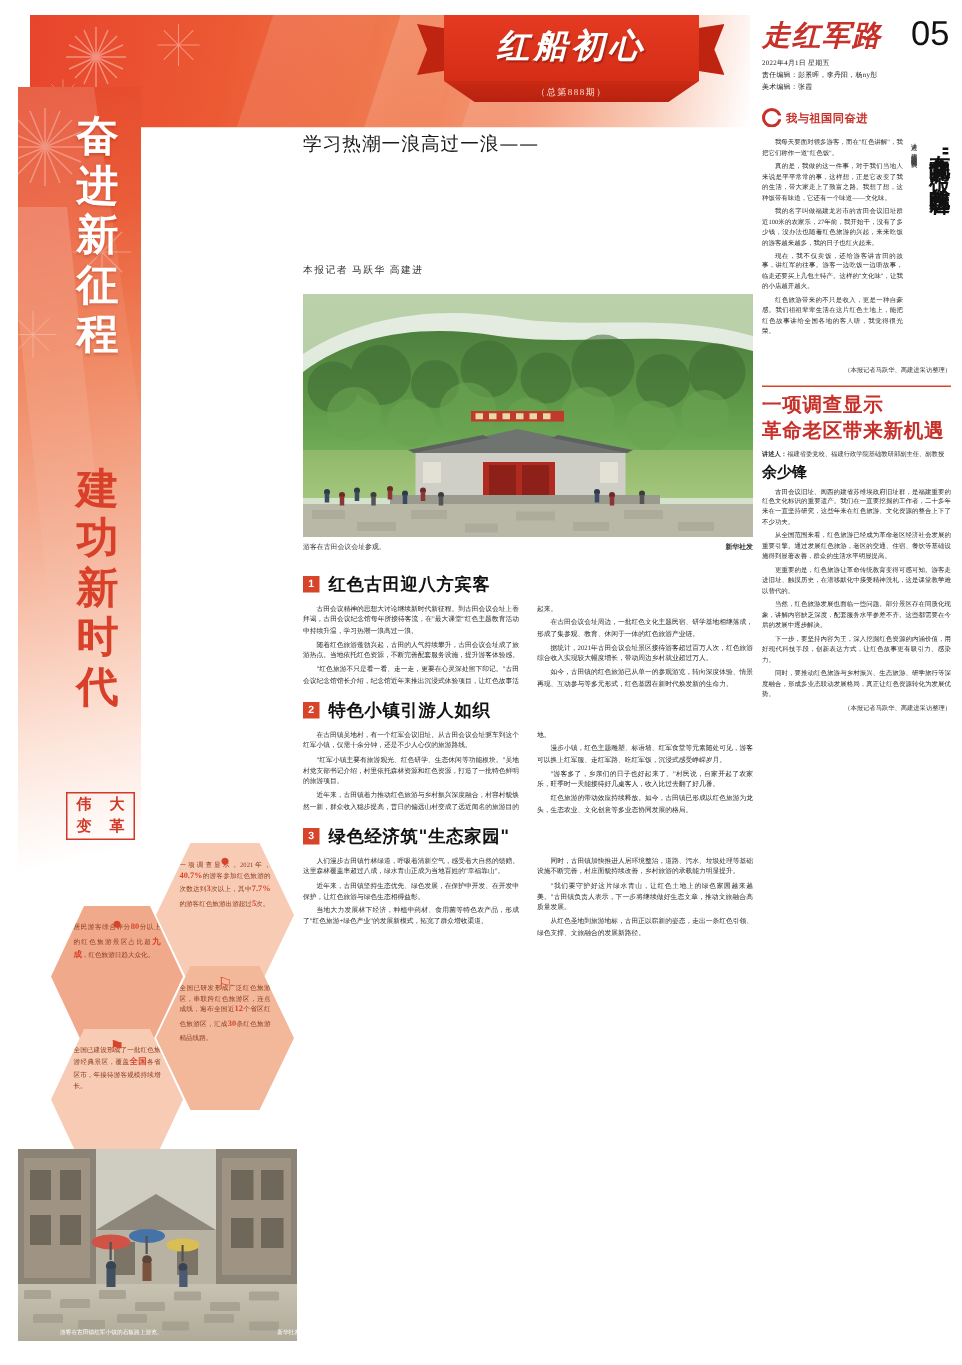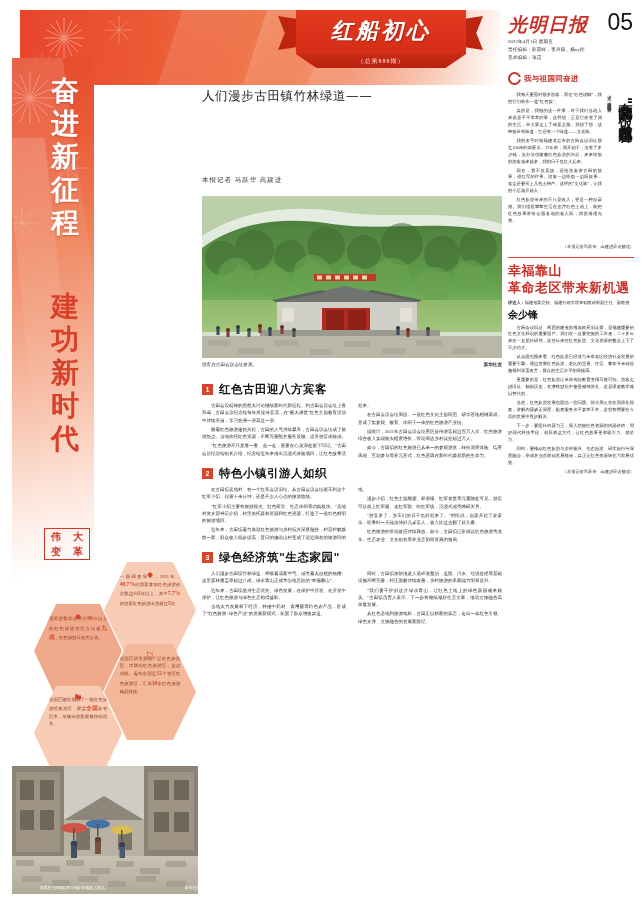--- a/index.html
+++ b/index.html
@@ -60,21 +60,21 @@
   .lb-diag{position:absolute;opacity:.45;}
   .lb-d1{left:-30px;top:-20px;width:120px;height:600px;
     background:linear-gradient(170deg,rgba(255,255,255,.32),rgba(255,255,255,0) 60%);transform:skewX(8deg);}
   .lb-d2{left:20px;top:80px;width:40px;height:520px;
     background:linear-gradient(170deg,rgba(255,255,255,.40),rgba(255,255,255,0) 55%);transform:skewX(6deg);}
   .lb-fire{position:absolute;left:-6px;top:0px;width:86px;height:230px;opacity:.30;}
 
   .lb-txt1{position:absolute;left:30px;top:16px;width:46px;
     font-family:"DejaVu Serif",serif;font-weight:700;color:#fff;font-size:28px;line-height:1.18;
     text-align:center;letter-spacing:0px;text-shadow:0 1px 2px rgba(150,30,10,.35);}
-  .lb-txt2{position:absolute;left:30px;top:232px;width:46px;
+  .lb-txt2{position:absolute;left:30px;top:252px;width:46px;
     font-family:Liberation Serif, serif;font-weight:700;color:#d9402a;font-size:28px;line-height:1.18;
     text-align:center;}
   .lb-seal{position:absolute;left:32px;top:470px;width:44px;height:30px;
     border:1.4px solid #d0392a;color:#d0392a;font-size:11px;font-weight:700;
     display:grid;grid-template-columns:1fr 1fr;grid-template-rows:1fr 1fr;
     align-items:center;justify-items:center;line-height:1;font-family:"DejaVu Serif",serif;}
   .lb-seal span{font-size:10px;}
 
   
   .infog{position:absolute;left:8px;top:560px;width:190px;height:200px;}
@@ -167,21 +167,21 @@
       <div class="tail-r"></div>
       <div class="body"></div>
       <div class="fold"></div>
       <div class="ribbon-title">红船初心</div>
       <div class="ribbon-sub">（总第888期）</div>
     </div>
   </div>
 
   <div class="masthead">
     <div class="mh-row">
-      <div class="mh-logo">光明日报</div>
+      <div class="mh-logo">走红军路</div>
       <div class="mh-page">05</div>
     </div>
     <div class="mh-meta">
       <div>2022年4月1日 星期五</div>
       <div>责任编辑：彭景晖，李丹阳，杨ny彤</div>
       <div>美术编辑：张霞</div>
     </div>
   </div>
 
   <div class="collogo">
@@ -240,21 +240,21 @@
     </div>
 
     <div class="hex hexD">
       <div class="hex-ico">⚑</div>
       <div class="hex-in">
         <span>全国已建设形成了一批红色旅游经典景区，覆盖</span><span class="hi">全国</span><span>各省区市，年接待游客规模持续增长。</span>
       </div>
     </div>
   </div>
 
-  <div class="kicker">人们漫步古田镇竹林绿道——</div>
+  <div class="kicker">学习热潮一浪高过一浪——</div>
   <div class="headline">
   </div>
   <div class="byline">本报记者 马跃华 高建进</div>
 
   <div class="photo-main">
     <svg viewBox="0 0 300 162" width="300" height="162" preserveAspectRatio="none">
       <defs>
         <linearGradient id="sky" x1="0" y1="0" x2="0" y2="1">
           <stop offset="0%" stop-color="#e7eee4"></stop>
             <stop offset="100%" stop-color="#cfe0c9"></stop>
@@ -483,21 +483,21 @@
         <div class="r-vspeaker">讲述人：福建省古田会议纪念馆讲解员</div>
         <div class="r-vtitle">有文化味的"饭"越吃越香</div>
       </div>
       <div class="r-sign">（本报记者马跃华、高建进采访整理）</div>
     </div>
 
     <div class="rule"></div>
 
     <div class="r-art">
       <div class="r-htitle">
-        <div>幸福靠山</div>
+        <div>一项调查显示</div>
         <div>革命老区带来新机遇</div>
       </div>
       <div class="r-sub">
         <b>讲述人：</b><span>福建省委党校、福建行政学院基础教研部副主任、副教授</span>
       </div>
       <div class="r-name">余少锋</div>
       <div class="r-body">
         <p>古田会议旧址、闽西的建省苏维埃政府旧址群，是福建重要的红色文化标识的重要遗产。我们在一直要挖掘的工作者，二十多年来在一直坚持研究，这些年来在红色旅游、文化资源的整合上下了不少功夫。</p>
         <p>从全国范围来看，红色旅游已经成为革命老区经济社会发展的重要引擎。通过发展红色旅游，老区的交通、住宿、餐饮等基础设施得到显著改善，群众的生活水平明显提高。</p>
         <p>更重要的是，红色旅游让革命传统教育变得可感可知。游客走进旧址、触摸历史，在潜移默化中接受精神洗礼，这是课堂教学难以替代的。</p>

